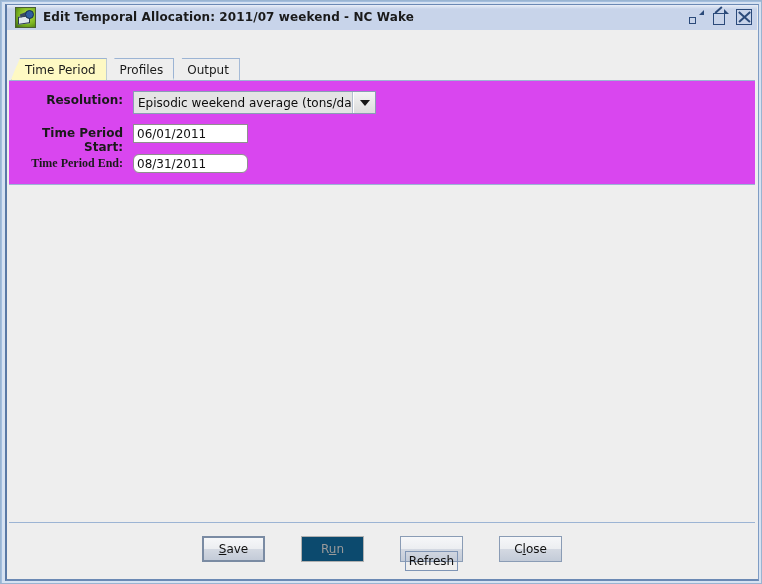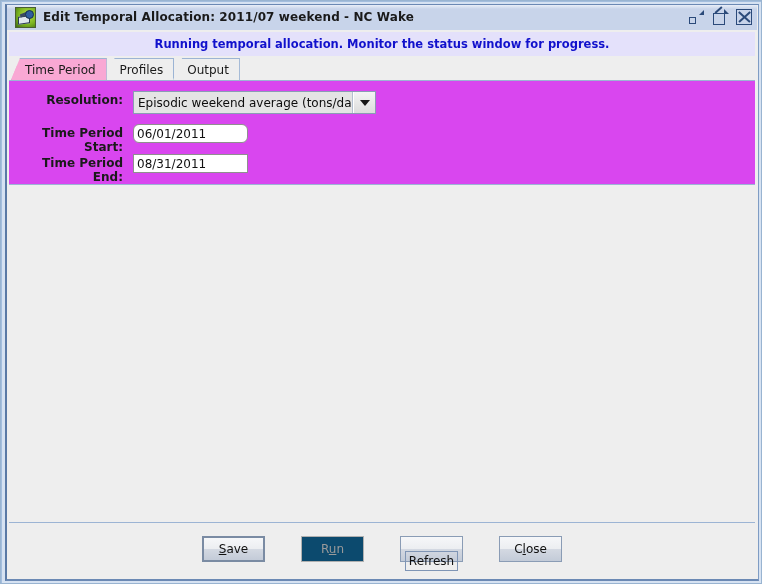--- a/index.html
+++ b/index.html
@@ -251,21 +251,21 @@
     left: 0; top: 0;
     width: 12px;
     height: 22px;
     border-left: 1px solid #9cb4d4;
     box-sizing: border-box;
     transform: skewX(22deg);
     transform-origin: bottom left;
     background: inherit;
   }
   .tab.selected {
-    background: #f9a8d4;
+    background: #fef9c3;
     z-index: 5;
   }
 
   
   .content {
     position: absolute;
     left: 8px;
     top: 79px;
     width: 746px;
     height: 442px;
@@ -336,38 +336,39 @@
   }
   .lbl-end {
     position: absolute;
     left: 0px;
     top: 155px;
     width: 114px;
     text-align: right;
     font-size: 12px;
     font-weight: bold;
     color: #1a1a1a;
+    font-family: Liberation Serif, serif;
   }
   .textfield {
     position: absolute;
     left: 124px;
     width: 115px;
     height: 19px;
     box-sizing: border-box;
     background: #ffffff;
     border: 1px solid #8f8f8f;
     display: flex;
     align-items: center;
     padding-left: 3px;
     font-size: 12px;
     color: #101010;
     cursor: text;
   }
-  .tf-start { top: 122px; border-radius: 6px; }
-  .tf-end   { top: 152px; }
+  .tf-start { top: 122px; }
+  .tf-end   { top: 152px; border-radius: 6px; }
 
   .form-separator {
     position: absolute;
     left: 0;
     top: 103px;
     width: 746px;
     height: 0;
     border-top: 1px solid #9cb4d4;
   }
   .content-body {
@@ -465,23 +466,20 @@
         <div class="wb-arrow-ur"></div>
       </div>
       <div class="win-btn">
         <div class="wb-close-box"></div>
         <div class="wb-close-x1"></div>
         <div class="wb-close-x2"></div>
       </div>
     </div>
   </div>
 
-  <div class="banner">
-    <span class="banner-text">Running temporal allocation. Monitor the status window for progress.</span>
-  </div>
 
   <div class="tabstrip">
     <div class="tabs-row">
       <div class="tab selected">
         <span>Time Period</span>
       </div>
       <div class="tab">
         <span>Profiles</span>
       </div>
       <div class="tab">

